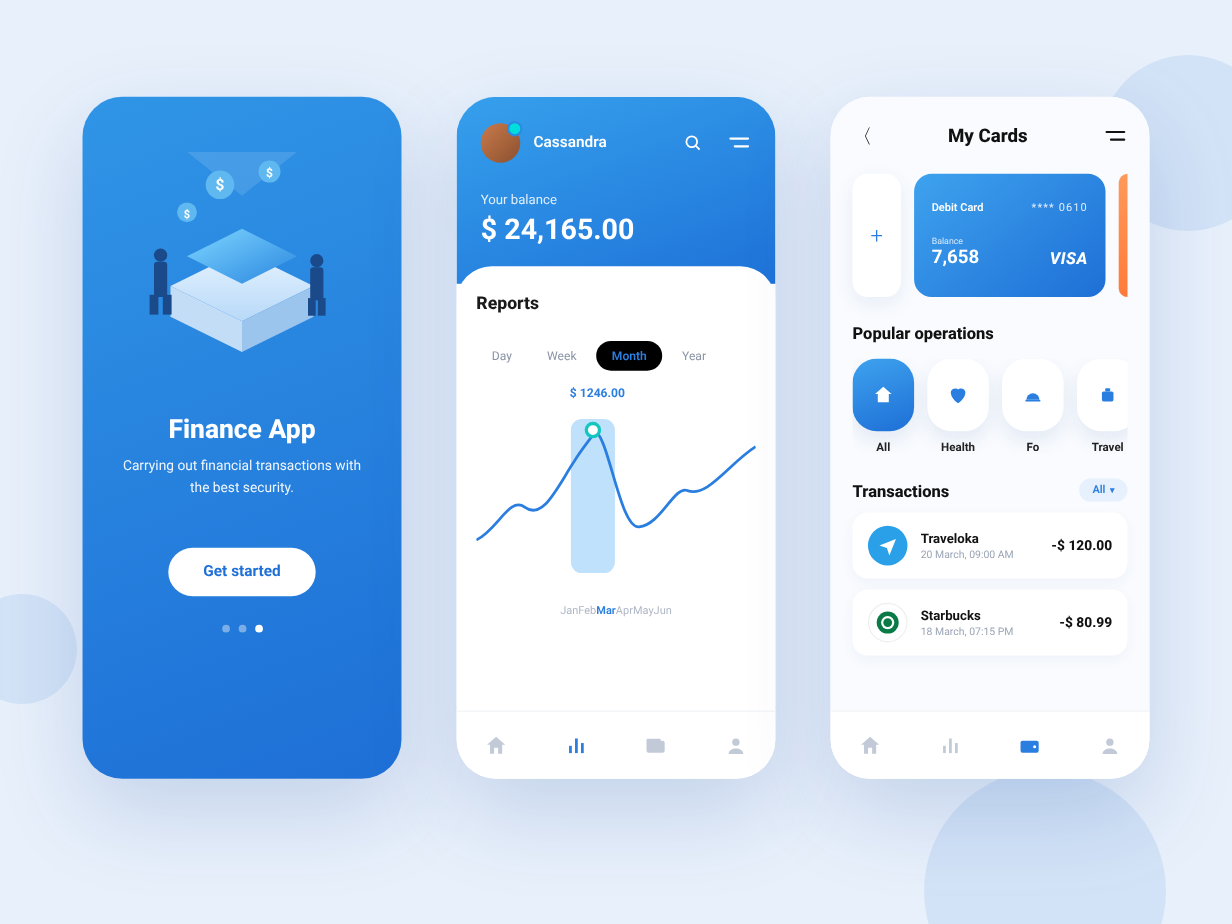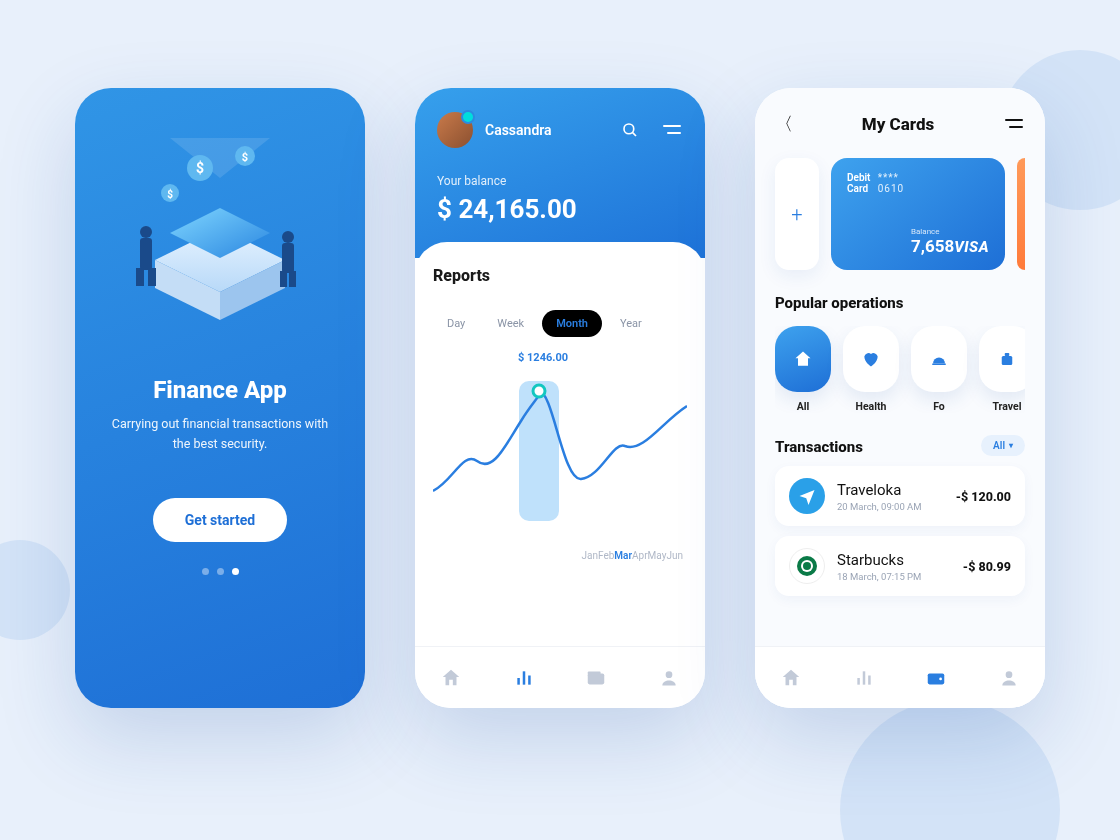--- a/index.html
+++ b/index.html
@@ -30,52 +30,52 @@
 .icon-btn { width: 22px; height: 22px; display:flex; align-items:center; justify-content:center; color:#fff; }
 .bal-label { font-size: 12px; opacity: .85; margin-top: 26px; }
 .bal-value { font-size: 26px; font-weight: 700; margin-top: 6px; }
 .p2-sheet { background: #fff; border-radius: 32px 32px 0 0; margin-top: -16px; padding: 24px 18px 0; height: 400px; }
 .reports-title { font-size: 16px; font-weight: 800; color: #1a1a1a; }
 .period-tabs { display: flex; gap: 4px; margin-top: 25px; font-size: 11px; color: #8a94a6; }
 .period-tab { padding: 7px 14px; border-radius: 14px; cursor: pointer; }
 .period-tab.active { background: #000000; color: #2a7ee0; font-weight: 600; }
 .chart-area { position: relative; height: 210px; margin-top: 14px; }
 .chart-tooltip { position: absolute; left: 85px; top: 0; font-size: 11px; font-weight: 700; color: #2a7ee0; }
-.chart-months { display: flex; justify-content: flex-end; font-size: 10px; color: #b0b8c7; padding: 0 4px; position:absolute; bottom:0; left:0; right:0; }
+.chart-months { display: flex; justify-content: center; font-size: 10px; color: #b0b8c7; padding: 0 4px; position:absolute; bottom:0; left:0; right:0; }
 .bottom-nav { position: absolute; bottom: 0; left: 0; right: 0; height: 62px; background: #fff; display: flex; justify-content: space-around; align-items: center; border-top: 1px solid #f0f2f6; }
 .nav-item { width: 24px; height: 24px; color: #c2cad8; display:flex; align-items:center; justify-content:center; }
 .nav-item.active { color: #2a7ee0; }
 
 
 .p3 { padding: 24px 20px 0; background: #f9fbfe; height: 100%; }
 .p3-head { display: flex; align-items: center; justify-content: space-between; }
 .p3-title { font-size: 17px; font-weight: 800; color: #111; }
 .cards-row { display: flex; gap: 12px; margin-top: 22px; align-items: stretch; }
 .add-card { width: 44px; height: 112px; border-radius: 14px; background: #fff; box-shadow: 0 6px 18px rgba(30,80,160,.08); display:flex; align-items:center; justify-content:center; color:#2a7ee0; font-size:20px; font-weight:300; }
-.card { flex: 1; min-width: 0; height: 112px; border-radius: 16px; background: linear-gradient(140deg,#3ea2ee 0%, #1e6fd6 100%); color:#fff; padding: 14px 16px; display:flex; justify-content:space-between; }
+.card { flex: 1; min-width: 0; height: 112px; border-radius: 16px; background: linear-gradient(140deg,#3ea2ee 0%, #1e6fd6 100%); color:#fff; padding: 26px 16px; display:flex; flex-direction:column; justify-content:space-between; }
 .card-top { display:flex; justify-content:space-between; font-size:10px; }
 .card-type { font-weight:600; }
 .card-mask { opacity:.85; letter-spacing:1px; }
 .card-bot { display:flex; justify-content:space-between; align-items:flex-end; }
 .card-bal-label { font-size:8px; opacity:.8; }
 .card-bal { font-size:17px; font-weight:700; }
 .visa { font-style:italic; font-weight:800; font-size:15px; letter-spacing:.5px; }
 .card-peek { width: 8px; border-radius: 16px 0 0 16px; background: linear-gradient(160deg,#ff9a5a,#ff7a3a); }
 .section-title { font-size: 15px; font-weight: 800; color:#111; margin-top: 24px; }
 .ops-row { display: flex; gap: 12px; margin-top: 14px; overflow:hidden; }
 .op { display:flex; flex-direction:column; align-items:center; gap:8px; }
 .op-icon { width: 56px; height: 66px; border-radius: 22px; background:#fff; box-shadow: 0 8px 18px rgba(30,80,160,.1); display:flex; align-items:center; justify-content:center; color:#2a7ee0; font-size:20px; }
 .op.active .op-icon { background: linear-gradient(160deg,#3ea2ee,#1e6fd6); color:#fff; }
 .op-label { font-size: 10.5px; font-weight: 700; color:#222; }
 .tx-head { display:flex; justify-content:space-between; align-items:flex-end; margin-top: 22px; }
 .filter-pill { background:#e7f1fd; color:#2a7ee0; font-size:10px; font-weight:600; padding:5px 12px; border-radius:12px; display:flex; align-items:center; gap:4px; }
 .tx { display:flex; align-items:center; gap:12px; background:#fff; border-radius:14px; padding:12px 14px; margin-top:10px; box-shadow: 0 4px 12px rgba(30,80,160,.05); }
 .tx-logo { width:36px; height:36px; border-radius:50%; display:flex; align-items:center; justify-content:center; color:#fff; flex-shrink:0; }
 .tx-info { flex:1; min-width:0; }
-.tx-name { font-size:15px; font-weight:400; color:#111; }
+.tx-name { font-size:12px; font-weight:700; color:#111; }
 .tx-time { font-size:9.5px; color:#9aa4b5; margin-top:2px; }
 .tx-amt { font-size:12.5px; font-weight:800; color:#111; }
 </style>
 </head>
 <body>
 
 <div class="bg-circle-1"></div>
 <div class="bg-circle-2"></div>
 <div class="bg-circle-3"></div>
 

